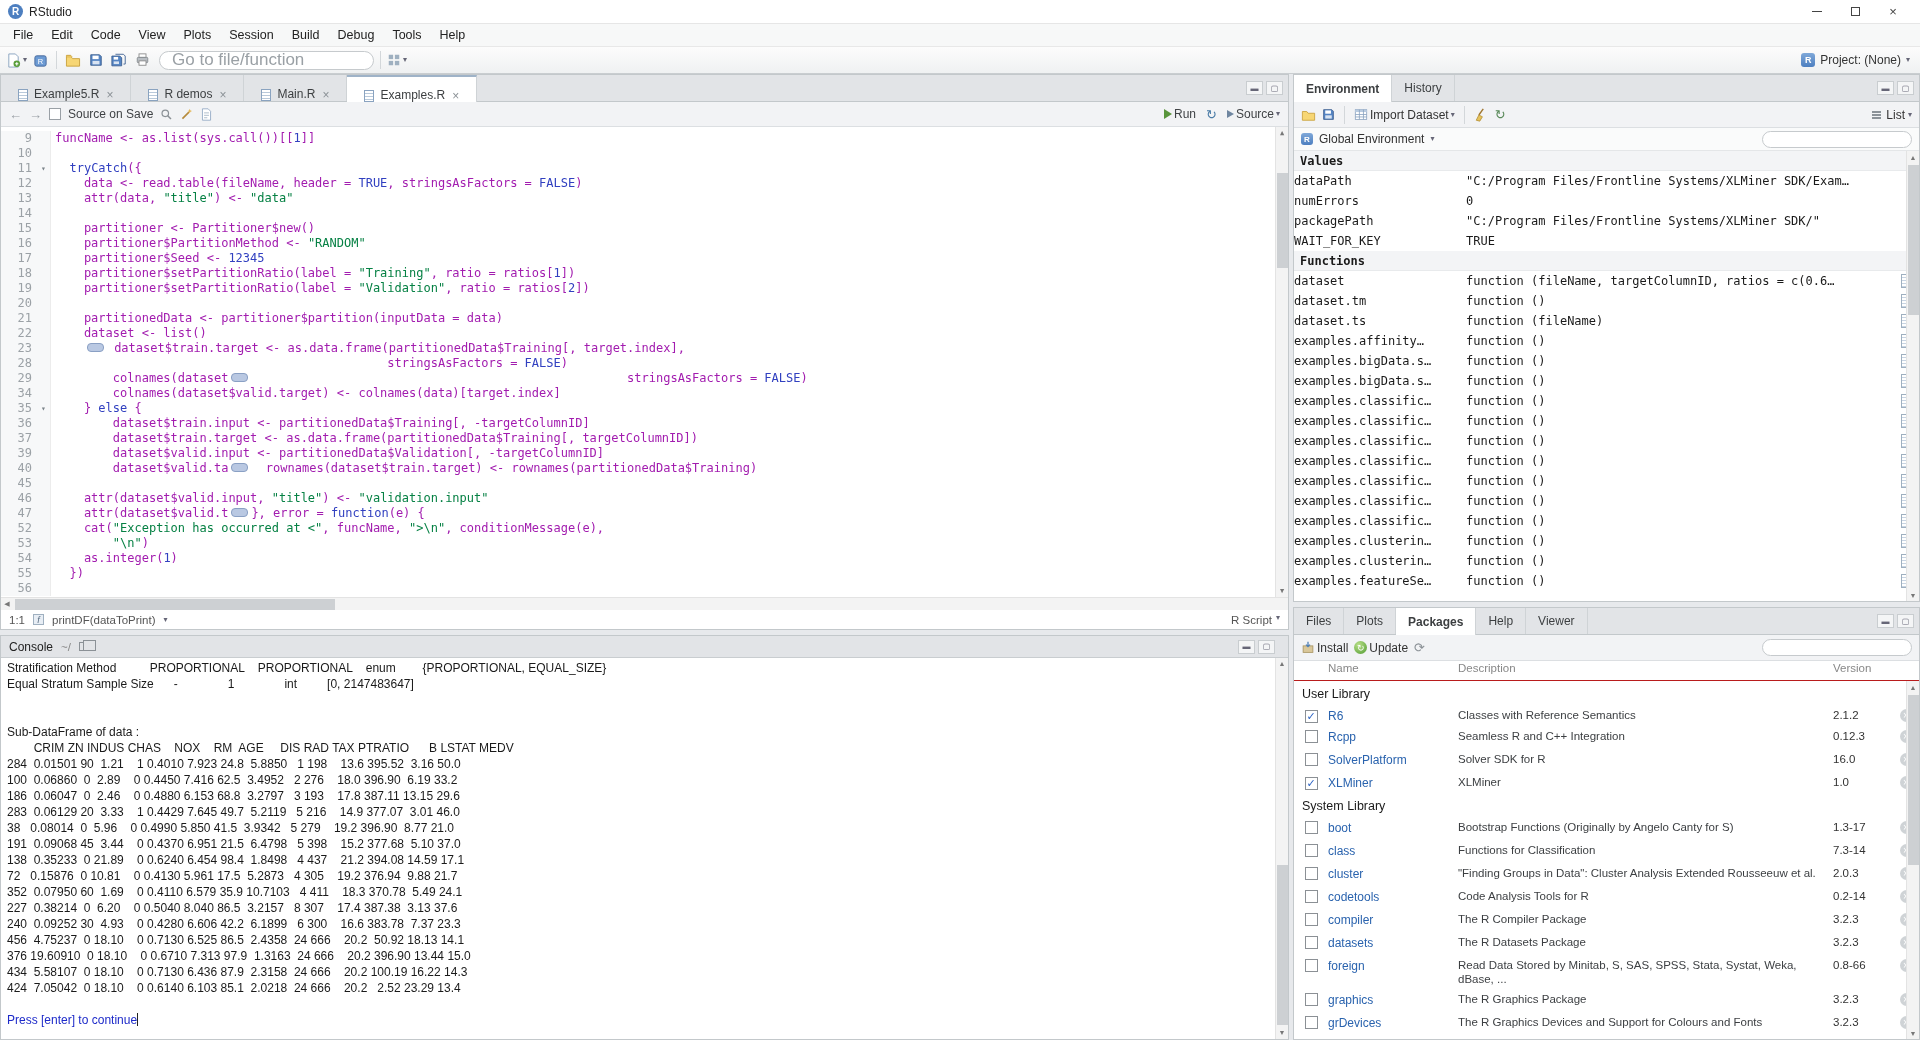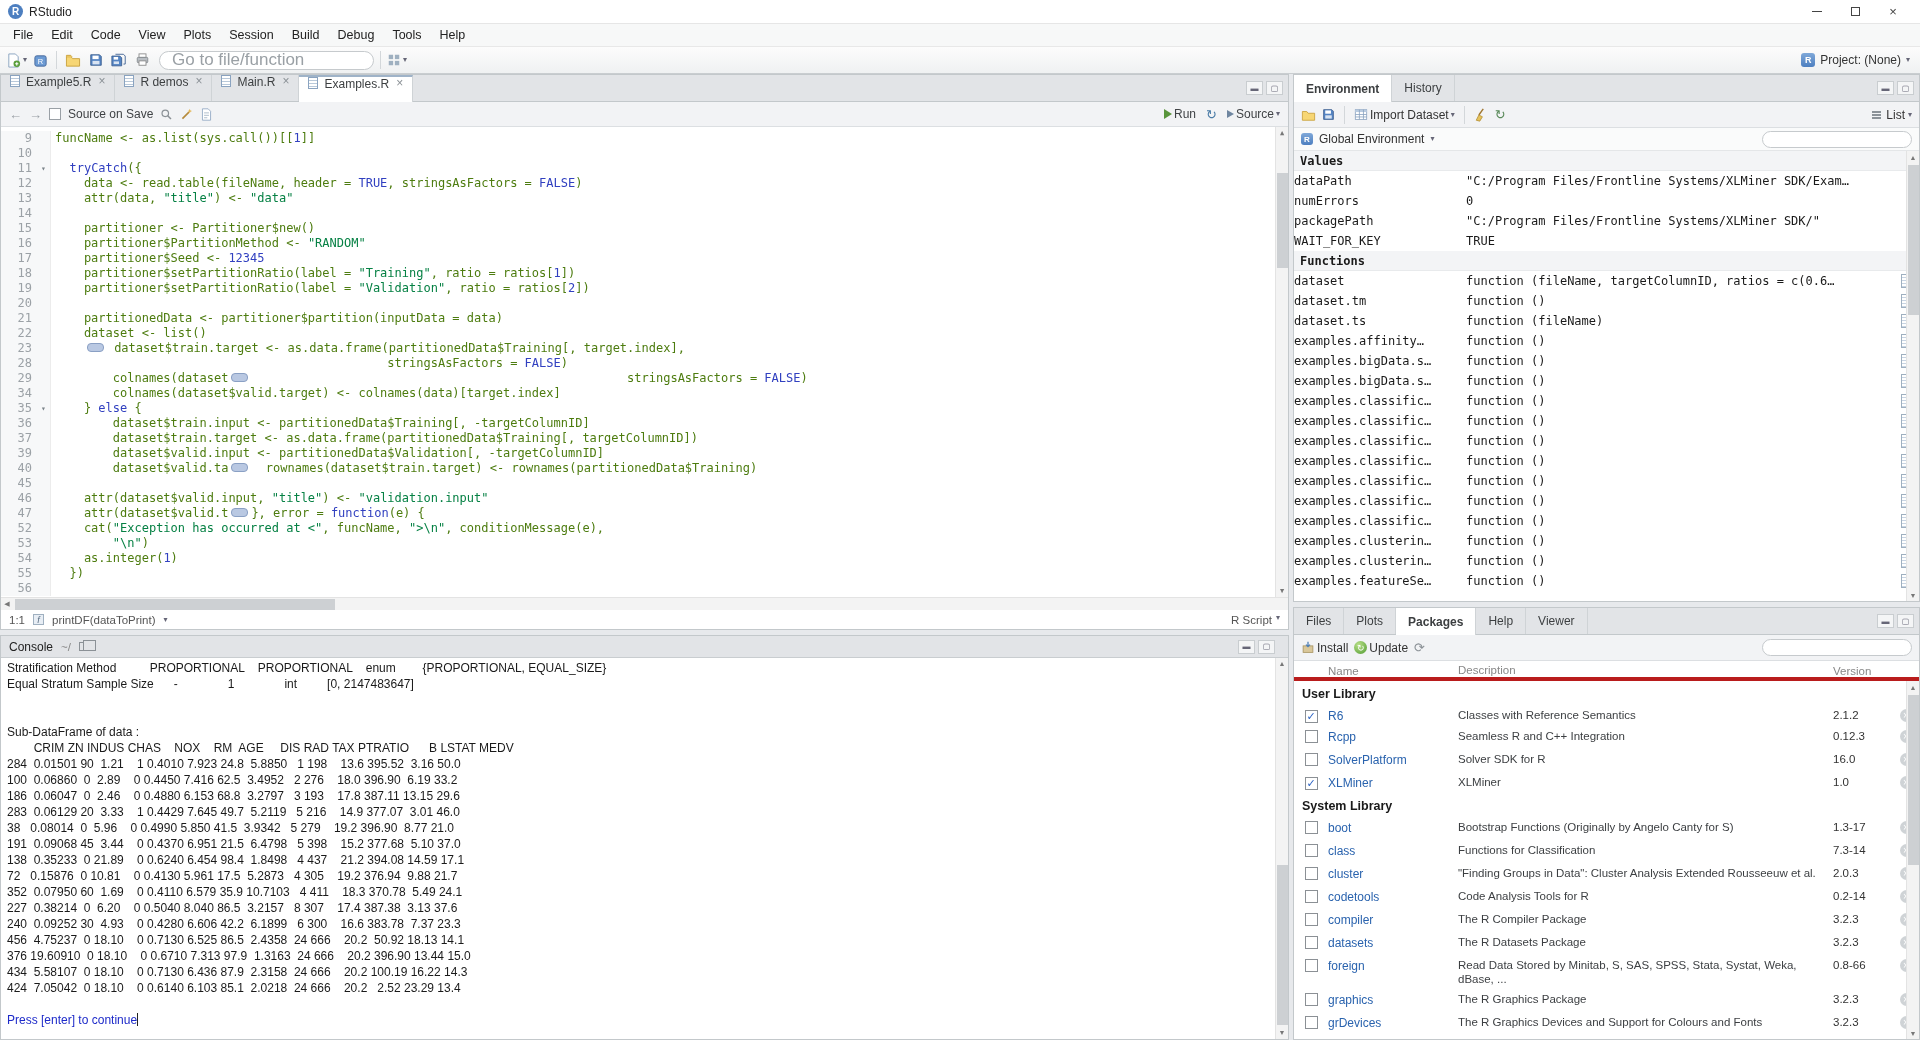--- a/index.html
+++ b/index.html
@@ -26,21 +26,21 @@
 
 .main{display:flex;height:966px}
 .col-left{width:1289px;display:flex;flex-direction:column}
 .vsplit{width:4px;background:#e7e9ec}
 .col-right{flex:1;display:flex;flex-direction:column}
 .hsplit{height:5px;background:#e7e9ec}
 .pane{background:#fff;border:1px solid #c3c8cb;display:flex;flex-direction:column;overflow:hidden}
 
 .tabbar{height:27px;background:#e2e4e7;border-bottom:1px solid #c3c8cb;display:flex;align-items:stretch;flex:none}
 .tabs-holder{display:flex}
-.etab{display:flex;align-items:flex-start;gap:6px;padding:0 9px;font-size:12px;color:#3c3f41;border-right:1px solid #cfd3d6;background:#e2e4e7;cursor:default}
+.etab{display:flex;align-items:flex-end;gap:6px;padding:0 17px;font-size:12px;color:#3c3f41;border-right:1px solid #cfd3d6;background:#e2e4e7;cursor:default}
 .etab.active{background:#fff;border-top:2px solid #9fb3c8;margin-bottom:-1px}
 .ptab{display:flex;align-items:center;padding:0 12px;font-size:12px;color:#3c3f41;background:#e2e4e7;border-right:1px solid #cfd3d6;cursor:default}
 .ptab.active{background:#fff;font-weight:bold;margin-bottom:-1px}
 .doc-icon{width:10px;height:12px;background:repeating-linear-gradient(to bottom,#fff 0 2px,#b9c9da 2px 3px);border:1px solid #8aa3c0;display:inline-block;flex:none}
 .tab-close{color:#8b9196;font-size:12px;line-height:1;padding-left:1px}
 .minmax{margin-left:auto;display:flex;gap:3px;align-items:center;padding-right:5px}
 .mm{width:17px;height:14px;background:#f4f5f6;border:1px solid #c9cdd0;color:#667;font-size:8px;display:flex;align-items:center;justify-content:center}
 
 .editor-pane{height:556px;flex:none}
 .ed-toolbar{height:25px;background:#f2f3f5;border-bottom:1px solid #dcdfe2;display:flex;align-items:center;gap:7px;padding:0 8px;font-size:12px;color:#404346;flex:none}
@@ -48,21 +48,21 @@
 .cbx{width:12px;height:12px;border:1px solid #9aa0a6;background:#fff;display:inline-block}
 .ed-right{margin-left:auto;display:flex;align-items:center;gap:10px}
 .tri-green{width:0;height:0;border-left:8px solid #59953c;border-top:5px solid transparent;border-bottom:5px solid transparent;display:inline-block}
 .tri-gray{width:0;height:0;border-left:7px solid #6f86a0;border-top:4px solid transparent;border-bottom:4px solid transparent;display:inline-block}
 .rerun{color:#4a7ba6;font-size:13px}
 .code-area{flex:1;position:relative;overflow:hidden;font-family:"DejaVu Sans Mono",monospace;font-size:12px;padding-top:4px;background:#fff}
 .code-row{display:flex;height:15px;line-height:15px}
 .ln{width:36px;text-align:right;padding-right:5px;color:#9ba1a6;background:#f7f8f9;flex:none}
 .fold-col{width:14px;flex:none;background:#f7f8f9;color:#7a8288;font-size:8px;text-align:center;line-height:15px;border-right:1px solid #ececec}
 .code-text{white-space:pre;padding-left:4px}
-.tok-p{color:#4d7c0f}.tok-k{color:#3140c0}.tok-n{color:#3140c0}.tok-s{color:#068144}
+.tok-p{color:#a21caf}.tok-k{color:#3140c0}.tok-n{color:#3140c0}.tok-s{color:#068144}
 .fold-pill{display:inline-block;width:17px;height:9px;background:#b9c8e2;border:1px solid #8aa0c4;border-radius:4px;margin:0 3px;vertical-align:baseline}
 .vscroll{position:absolute;right:0;top:0;bottom:0;width:13px;background:#f3f3f3;border-left:1px solid #e3e3e3}
 .vscroll .arr{position:absolute;left:0;width:12px;height:12px;color:#777;font-size:7px;display:flex;align-items:center;justify-content:center}
 .vthumb{position:absolute;left:1px;width:11px;background:#cdd0d3}
 .hscroll{height:13px;background:#f3f3f3;border-top:1px solid #e3e3e3;position:relative;flex:none}
 .hthumb{position:absolute;top:1px;height:11px;background:#cdd0d3}
 .harr{position:absolute;top:0;width:12px;height:12px;color:#777;font-size:7px;display:flex;align-items:center;justify-content:center}
 .ed-status{height:19px;display:flex;align-items:center;font-size:11.5px;color:#555;padding:0 8px;background:#fff;flex:none;gap:8px}
 .fn-icon{width:11px;height:11px;background:#e8eef5;border:1px solid #9fb0c0;color:#5b6f84;font-size:9px;display:flex;align-items:center;justify-content:center;font-style:italic}
 .status-right{margin-left:auto;display:flex;align-items:flex-start;gap:4px}
@@ -85,23 +85,23 @@
 .searchbox input{border:0;outline:0;flex:1;font-size:11px;background:transparent}
 .env-content{flex:1;position:relative;overflow:hidden;font-size:12px}
 .env-section-h{height:20px;line-height:20px;padding-left:6px;font-weight:bold;background:#f3f4f6;border-bottom:1px solid #e8eaec;font-family:"DejaVu Sans Mono",monospace}
 .env-row{height:20px;display:flex;align-items:center;font-family:"DejaVu Sans Mono",monospace}
 .env-name{width:172px;padding-left:0;flex:none;white-space:nowrap;overflow:hidden}
 .env-val{flex:1;white-space:nowrap;overflow:hidden;color:#1a1a1a}
 .env-icon{width:24px;flex:none;display:flex;justify-content:center}
 .script-icon{width:12px;height:14px;border:1px solid #9fb0c0;background:repeating-linear-gradient(to bottom,#fff 0 2px,#c8d4e2 2px 3px)}
 
 .pkg-pane{flex:1}
-.pkg-colhead{height:20px;display:flex;align-items:flex-end;font-size:11.5px;color:#888;border-bottom:4px solid #b91c1c;flex:none}
+.pkg-colhead{height:20px;display:flex;align-items:flex-start;font-size:11.5px;color:#888;border-bottom:1px solid #b91c1c;flex:none}
 .pkg-content{flex:1;overflow:hidden;position:relative;font-size:12px}
-.group-h{font-weight:bold;padding:6px 8px 4px;font-size:12.5px}
+.group-h{font-weight:normal;padding:6px 8px 4px;font-size:12.5px}
 .pkg-row{display:flex;align-items:flex-start;padding:3px 0}
 .col-check{width:34px;text-align:center;flex:none;padding-top:1px}
 .col-name{width:130px;flex:none;color:#2a63ae;padding-top:1px}
 .col-desc{flex:1;color:#3c3f42;padding-right:8px;font-size:11.5px;line-height:14px}
 .col-ver{width:60px;flex:none;font-size:11.5px;color:#333;padding-top:1px}
 .col-x{width:26px;flex:none;display:flex;justify-content:center;padding-top:1px}
 .cb{width:13px;height:13px;border:1px solid #8b9095;background:#fff;display:inline-flex;align-items:center;justify-content:center;font-size:11px;color:#2a62c4;line-height:1}
 .xcirc{display:inline-flex;width:13px;height:13px;border-radius:50%;background:#cfd3d6;color:#fff;font-size:10px;align-items:center;justify-content:center;line-height:1}
 .btn-label{color:#333}
 .green-orb{width:13px;height:13px;border-radius:50%;background:radial-gradient(circle at 35% 30%,#b9e089,#4f9a2f);color:#fff;font-size:9px;display:flex;align-items:center;justify-content:center}

